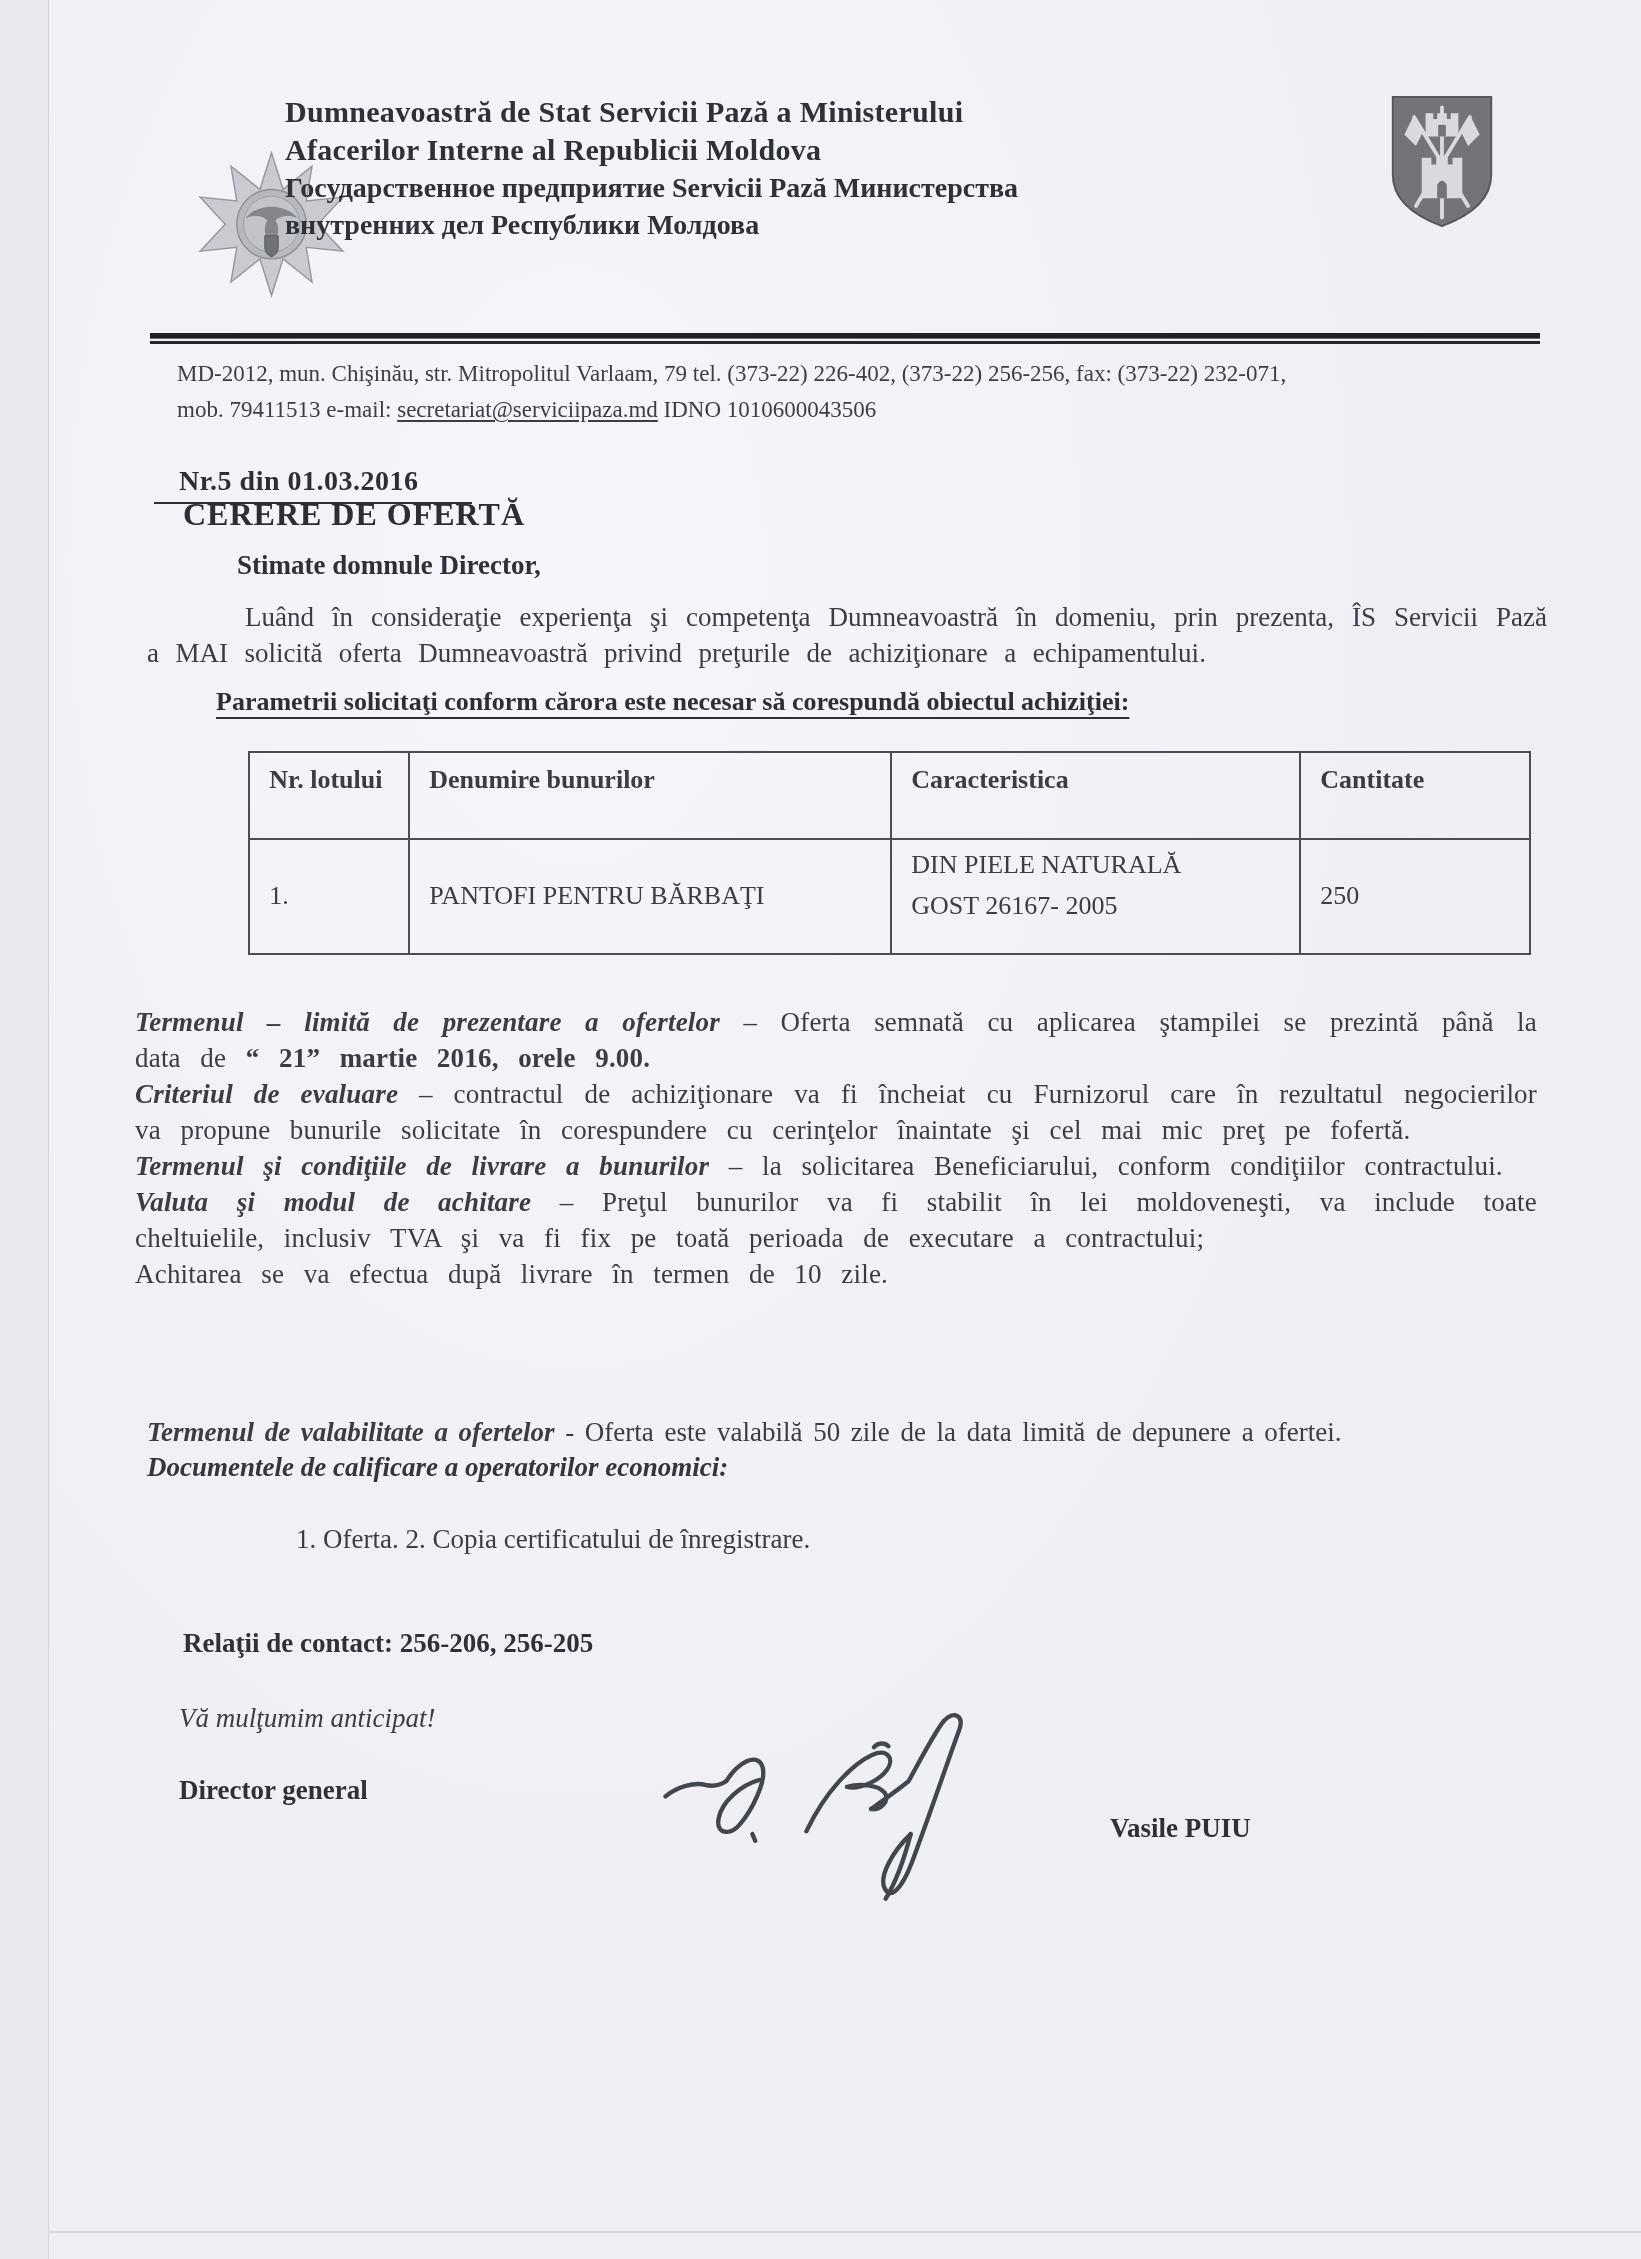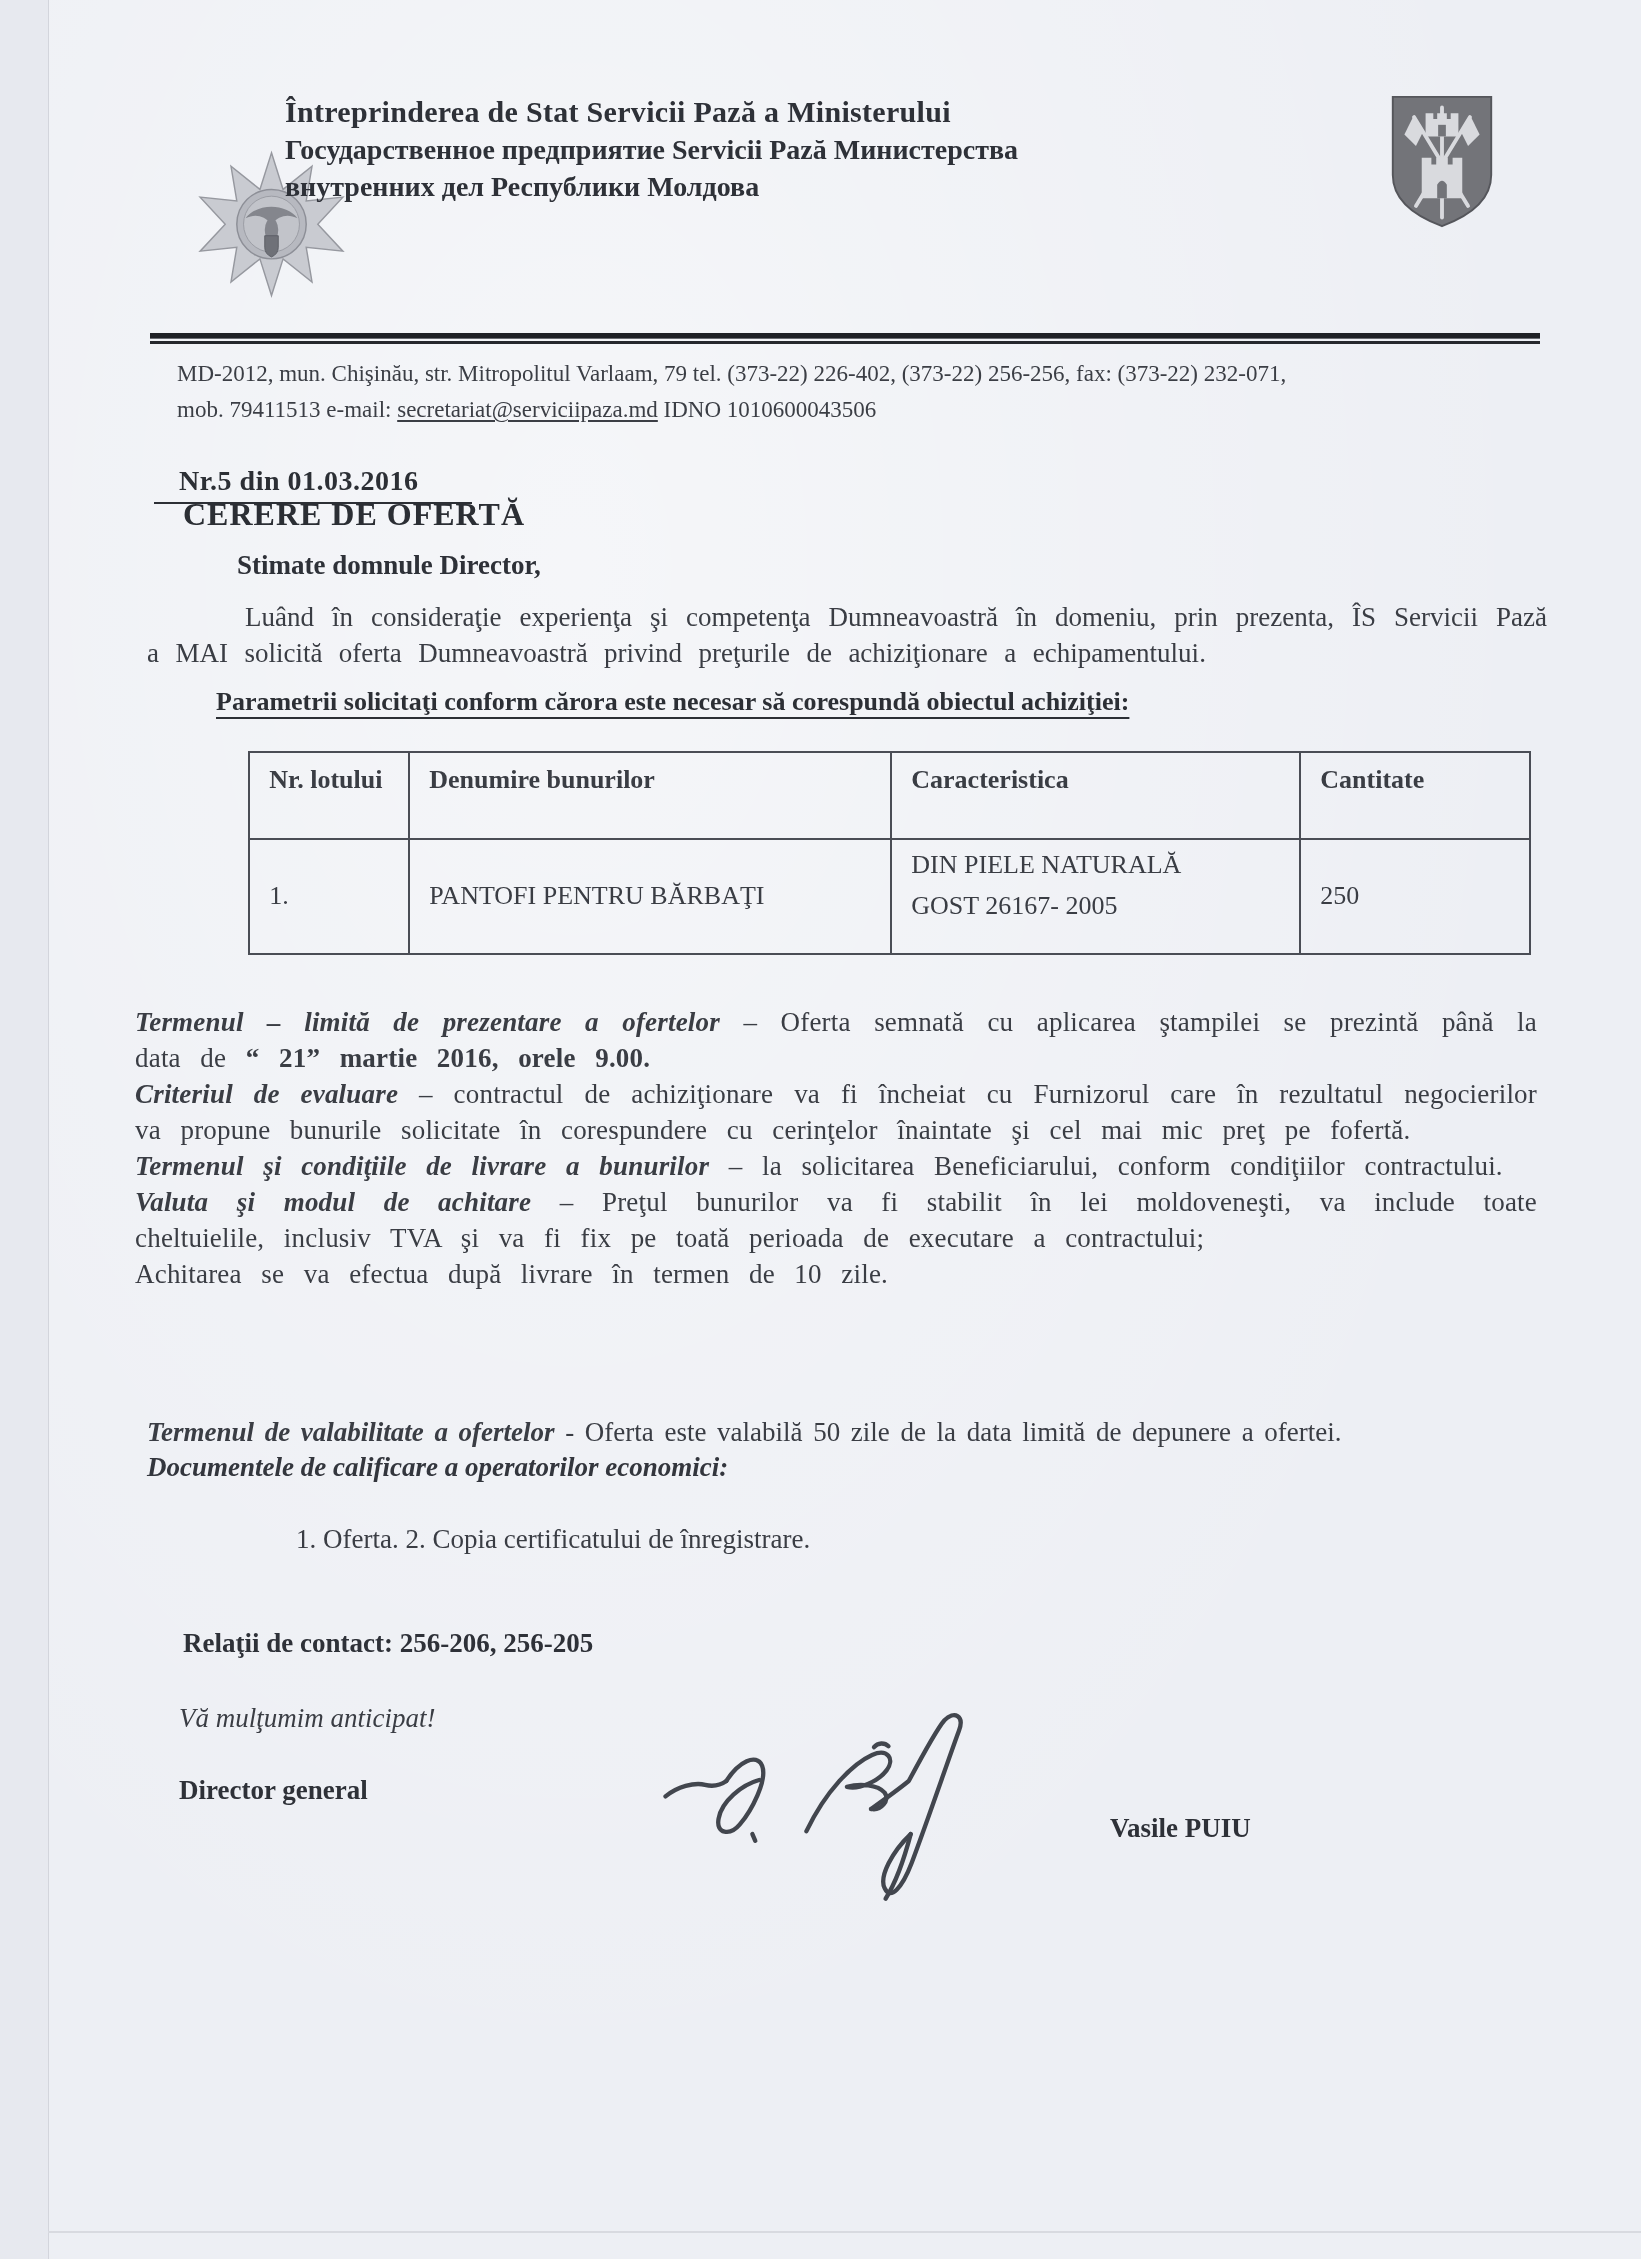--- a/index.html
+++ b/index.html
@@ -95,21 +95,22 @@
     <path d="M87 26 L96 44 L84 56 L76 40 Z" fill="#d9dade"></path>
     <g fill="#d9dade">
       <path d="M40 22 h8 v6 h4 v-6 h10 v6 h4 v-6 h8 v24 h-34 Z"></path>
       <rect x="53" y="34" width="8" height="12" fill="#737479"></rect>
       <path d="M36 68 h10 v7 h5 v-7 h12 v7 h5 v-7 h10 v42 h-42 Z"></path>
       <path d="M52 96 q5 -8 10 0 v14 h-10 Z" fill="#737479"></path>
     </g>
   </svg>
 
   <div class="org-block">
-    <div class="org-ro">Întreprinderea de Stat Servicii Pază a Ministerului</div>
+    <div class="org-ro">Dumneavoastră de Stat Servicii Pază a Ministerului</div>
+    <div class="org-ro">Afacerilor  Interne  al Republicii  Moldova</div>
     <div class="org-ru">Государственное предприятие Servicii Pază Министерства</div>
     <div class="org-ru">внутренних дел Республики Молдова</div>
   </div>
 
   <div class="double-rule">
     <div class="r1"></div>
       <div class="r2"></div>
   </div>
 
   <div class="contact-block">

